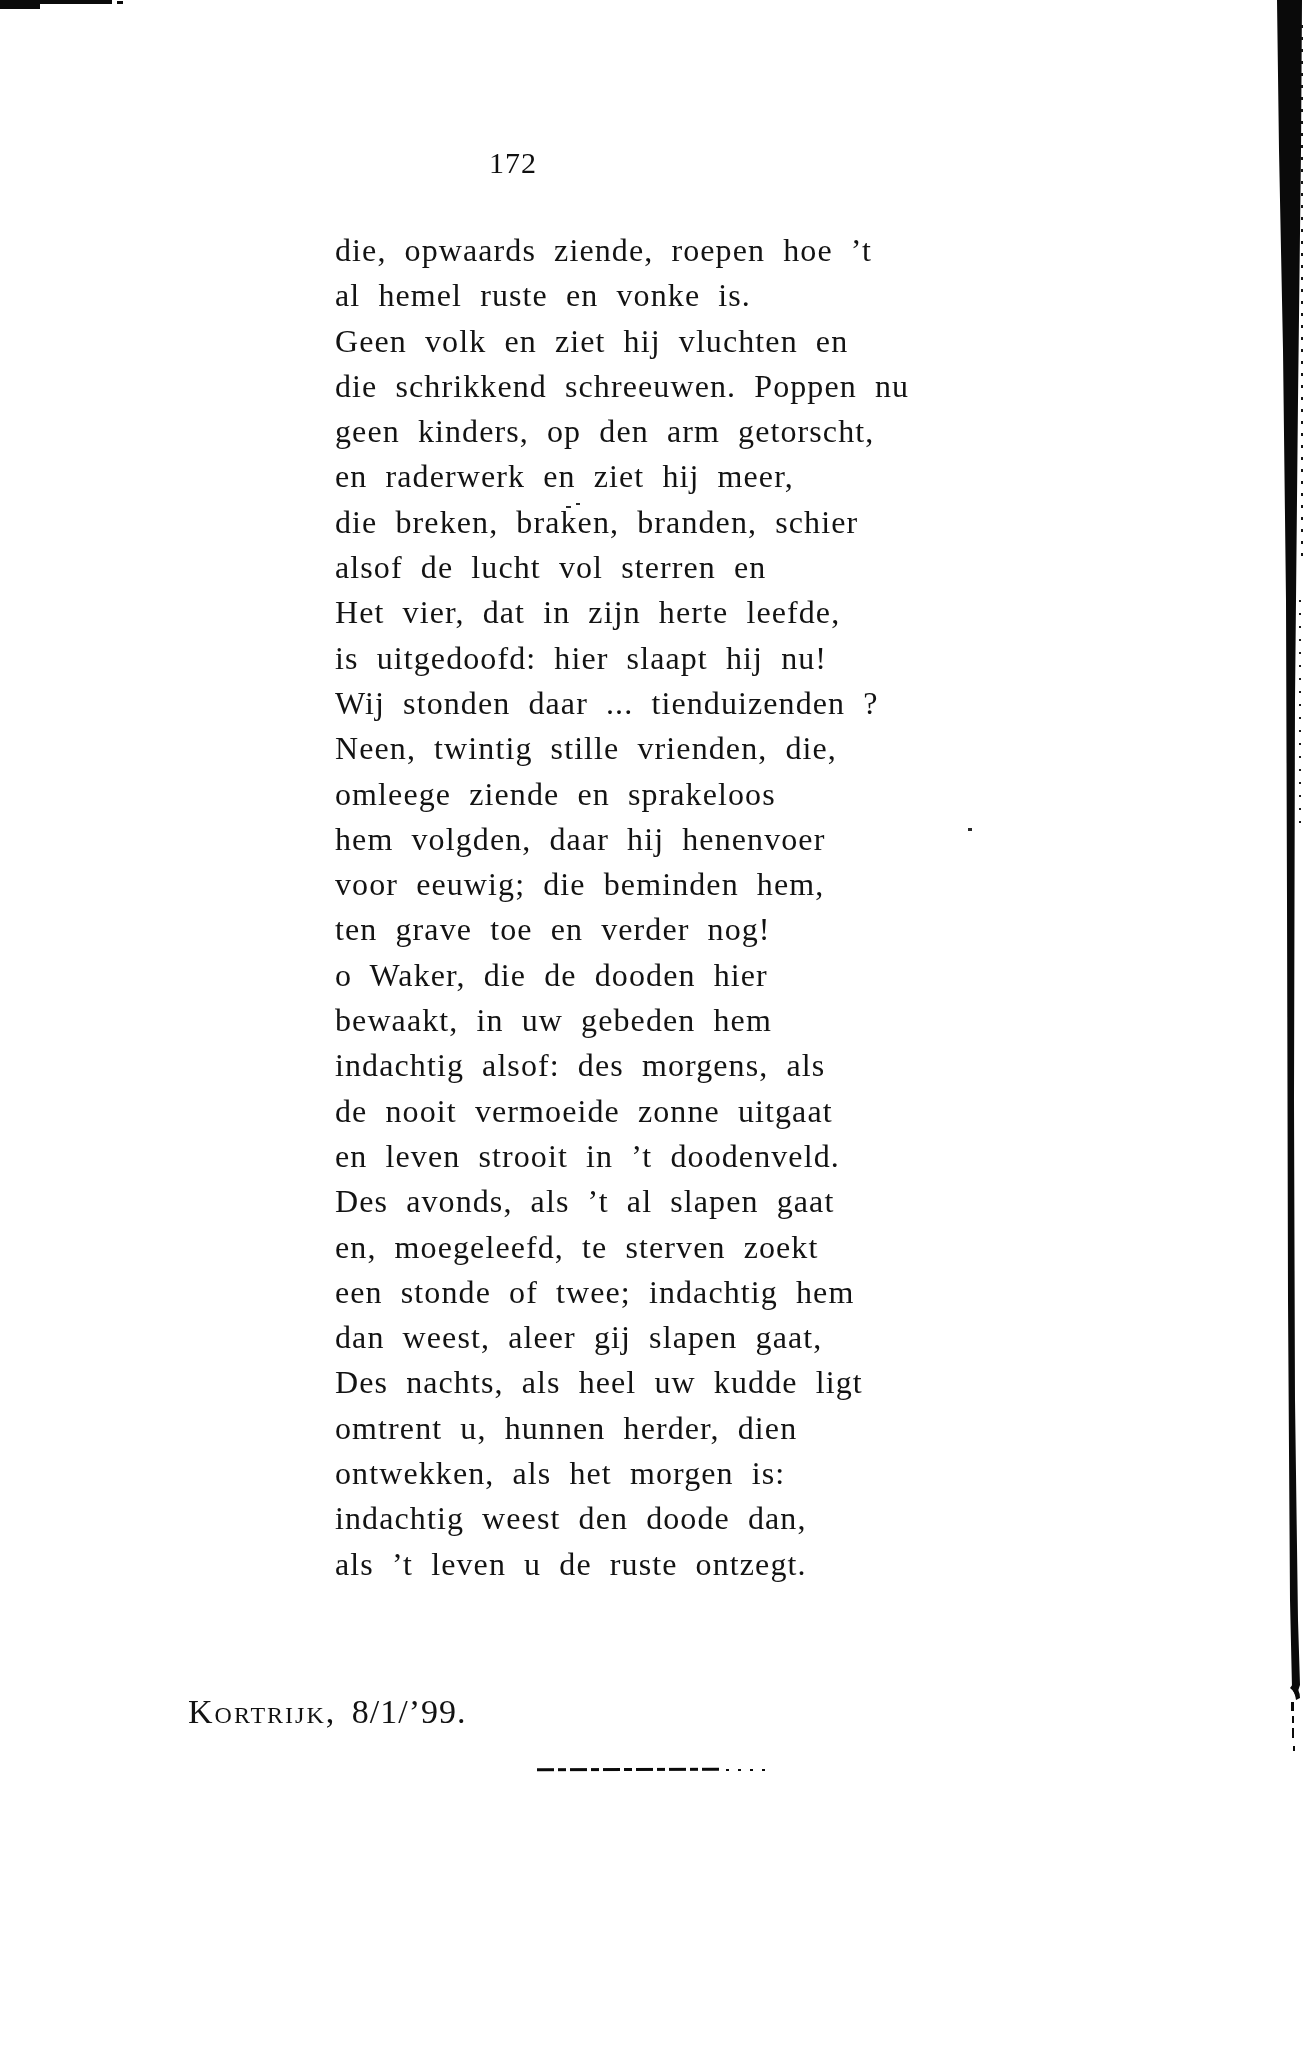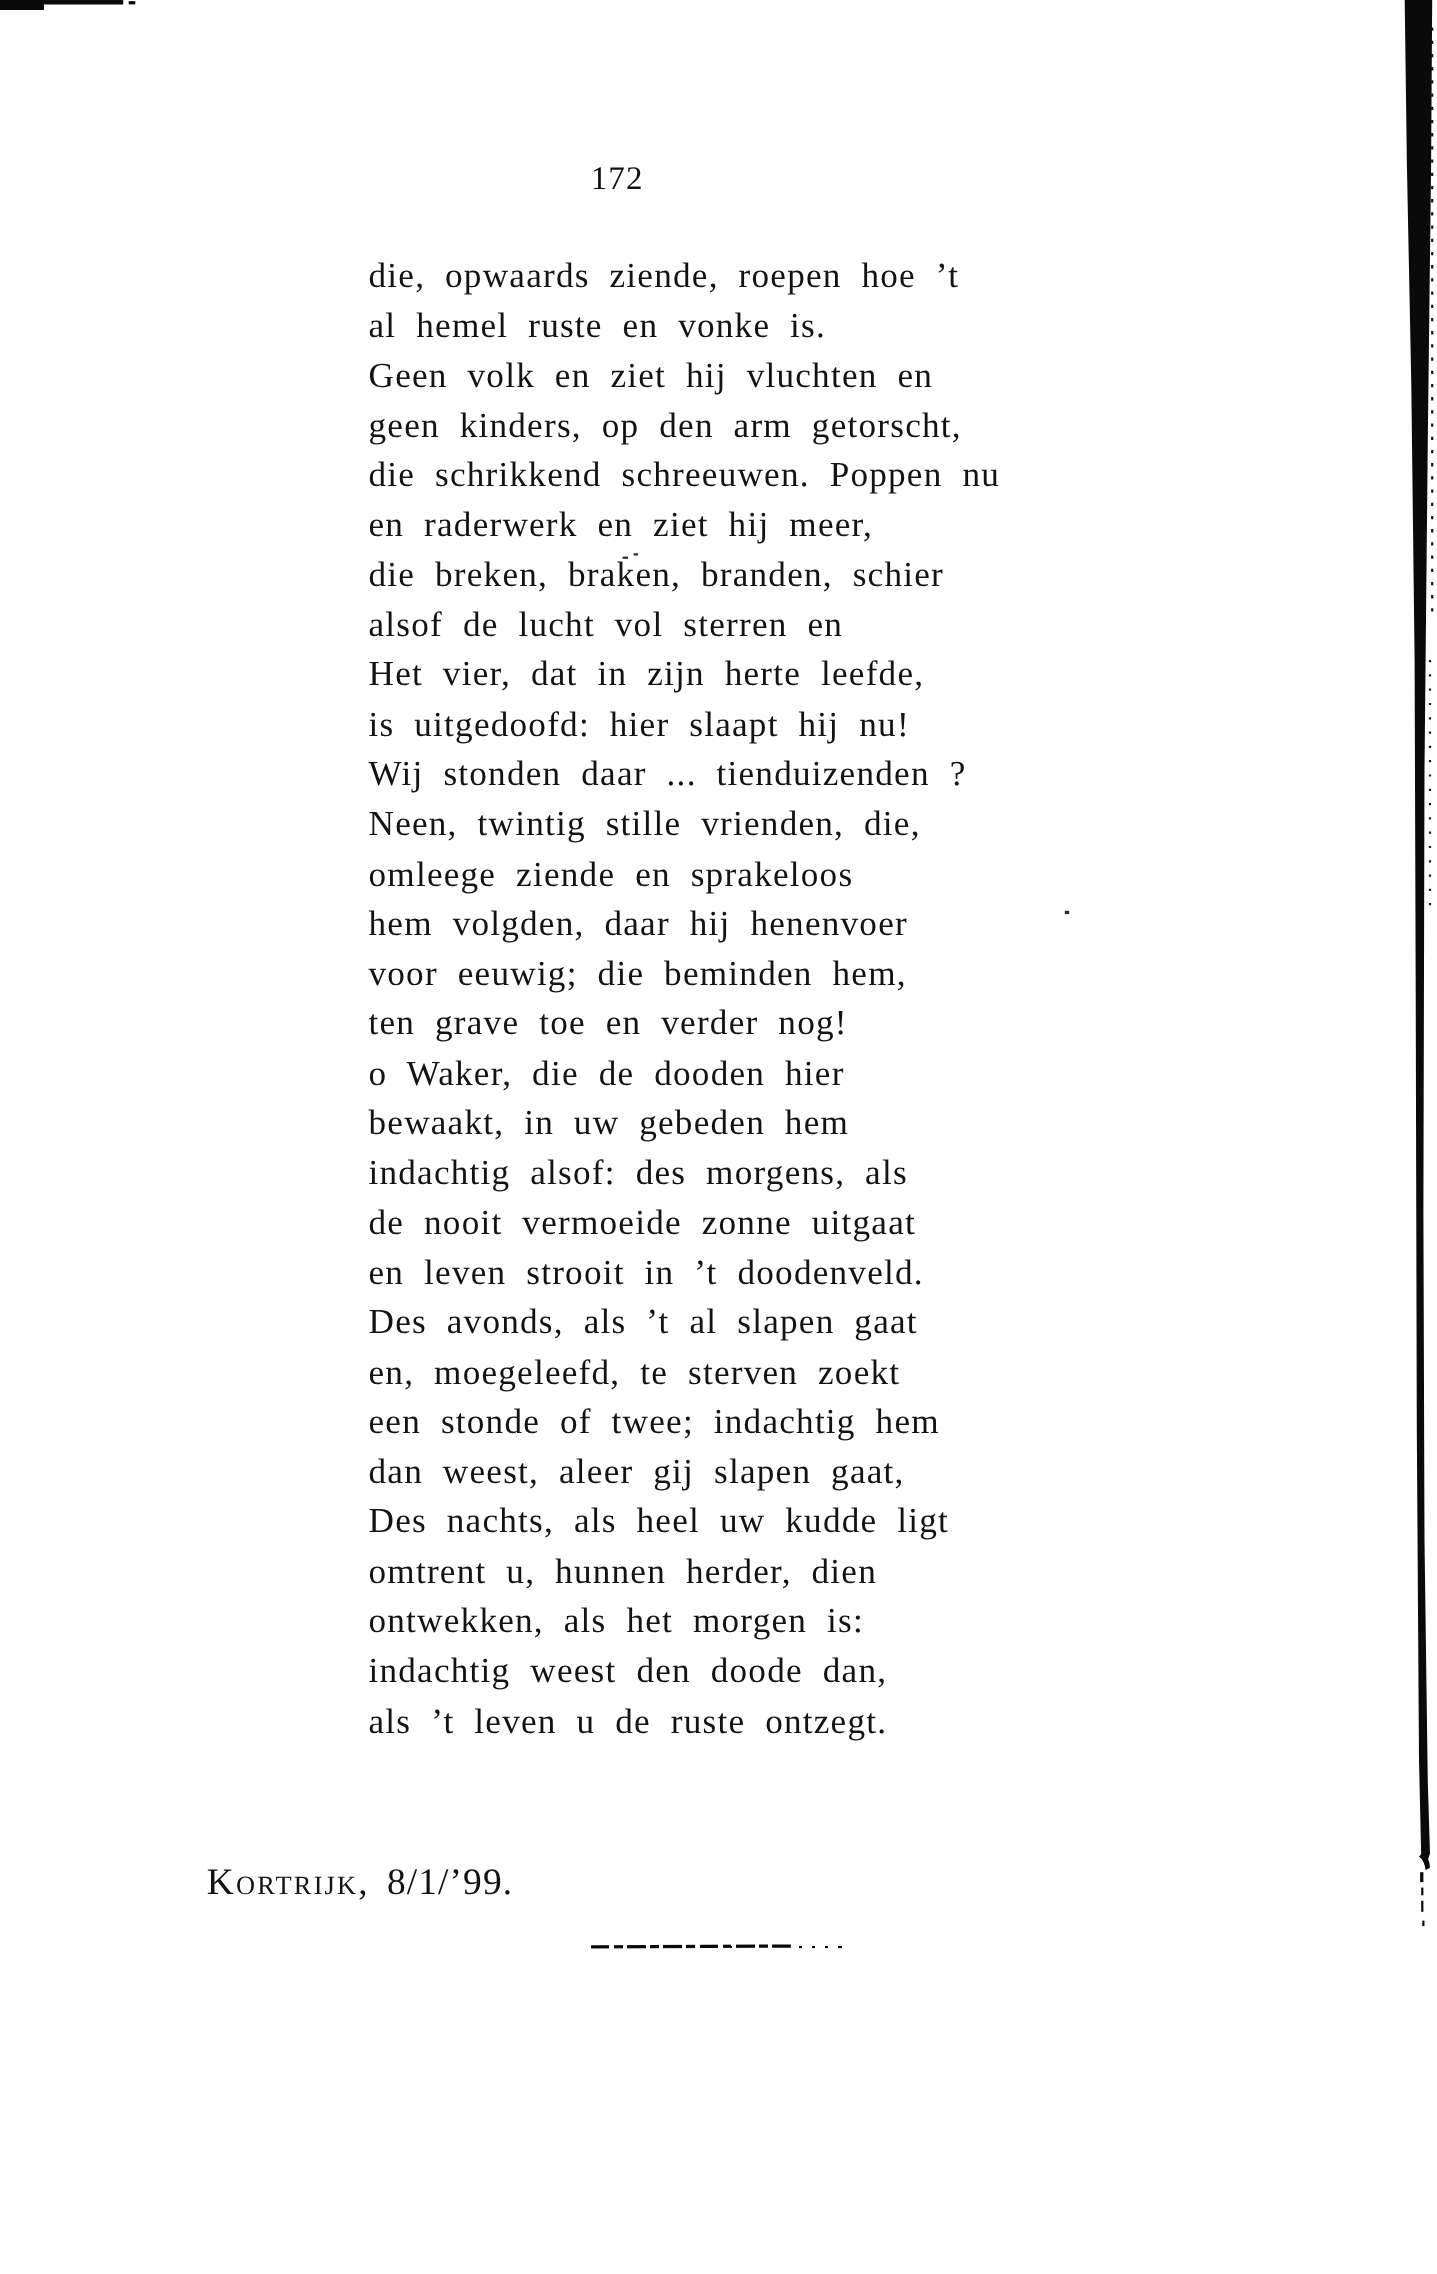--- a/index.html
+++ b/index.html
@@ -17,21 +17,20 @@
     color: #121212;
   }
   .page-number {
     position: absolute;
     top: 146px;
     left: 513px;
     transform: translateX(-50%);
     font-size: 30px;
     letter-spacing: 1px;
     color: #101010;
-    margin-left: 48px;
   }
   .poem {
     position: absolute;
     left: 335px;
     top: 228px;
     width: 720px;
   }
   .poem-line {
     height: 45.3px;
     line-height: 45.3px;
@@ -95,22 +94,22 @@
 <body>
 
 <div id="page">
 
   <div class="page-number">172</div>
 
   <div class="poem">
       <div class="poem-line">die, opwaards ziende, roepen hoe ’t</div>
       <div class="poem-line">al hemel ruste en vonke is.</div>
       <div class="poem-line">Geen volk en ziet hij vluchten en</div>
+      <div class="poem-line">die schrikkend schreeuwen. Poppen nu</div>
       <div class="poem-line">geen kinders, op den arm getorscht,</div>
-      <div class="poem-line">die schrikkend schreeuwen. Poppen nu</div>
       <div class="poem-line">en raderwerk en ziet hij meer,</div>
       <div class="poem-line">die breken, braken, branden, schier</div>
       <div class="poem-line">alsof de lucht vol sterren en</div>
       <div class="poem-line">Het vier, dat in zijn herte leefde,</div>
       <div class="poem-line">is uitgedoofd: hier slaapt hij nu!</div>
       <div class="poem-line">Wij stonden daar ... tienduizenden ?</div>
       <div class="poem-line">Neen, twintig stille vrienden, die,</div>
       <div class="poem-line">omleege ziende en sprakeloos</div>
       <div class="poem-line">hem volgden, daar hij henenvoer</div>
       <div class="poem-line">voor eeuwig; die beminden hem,</div>

